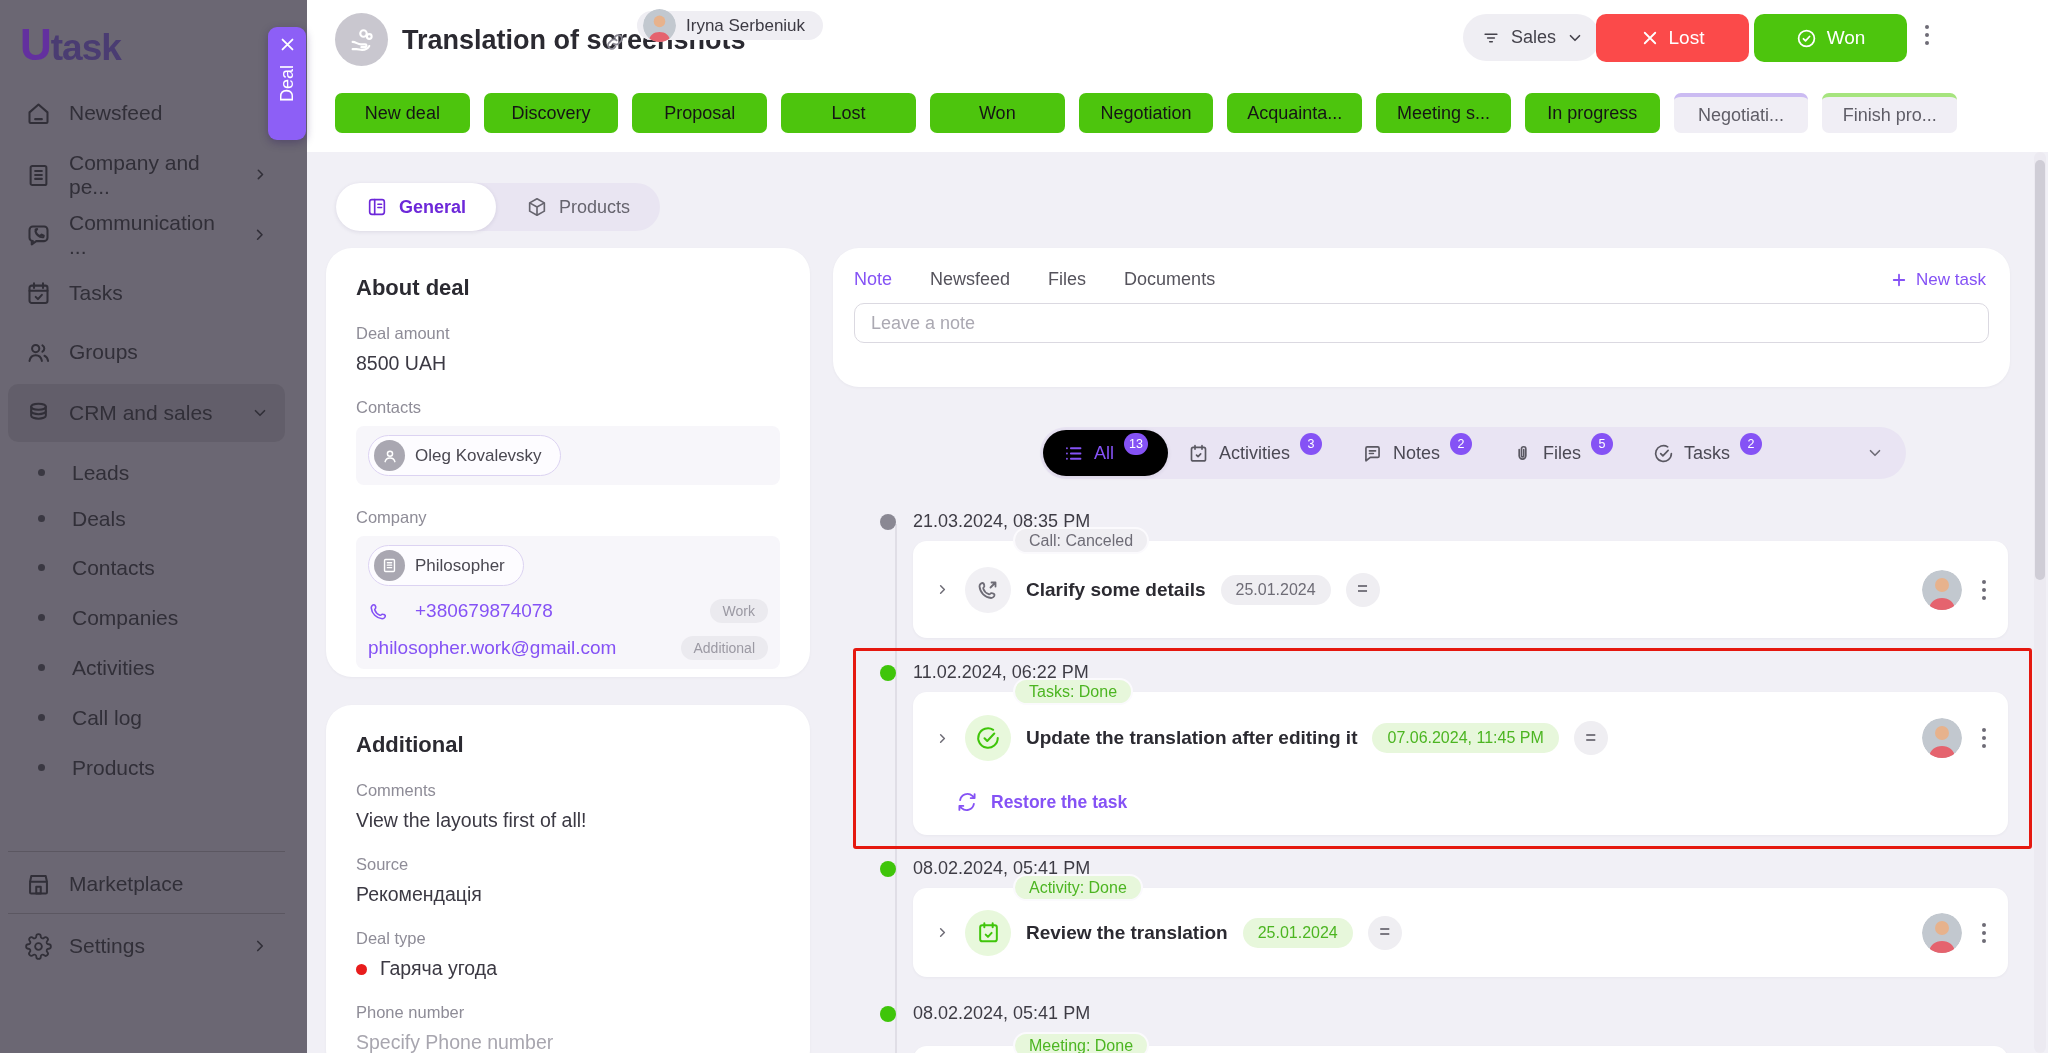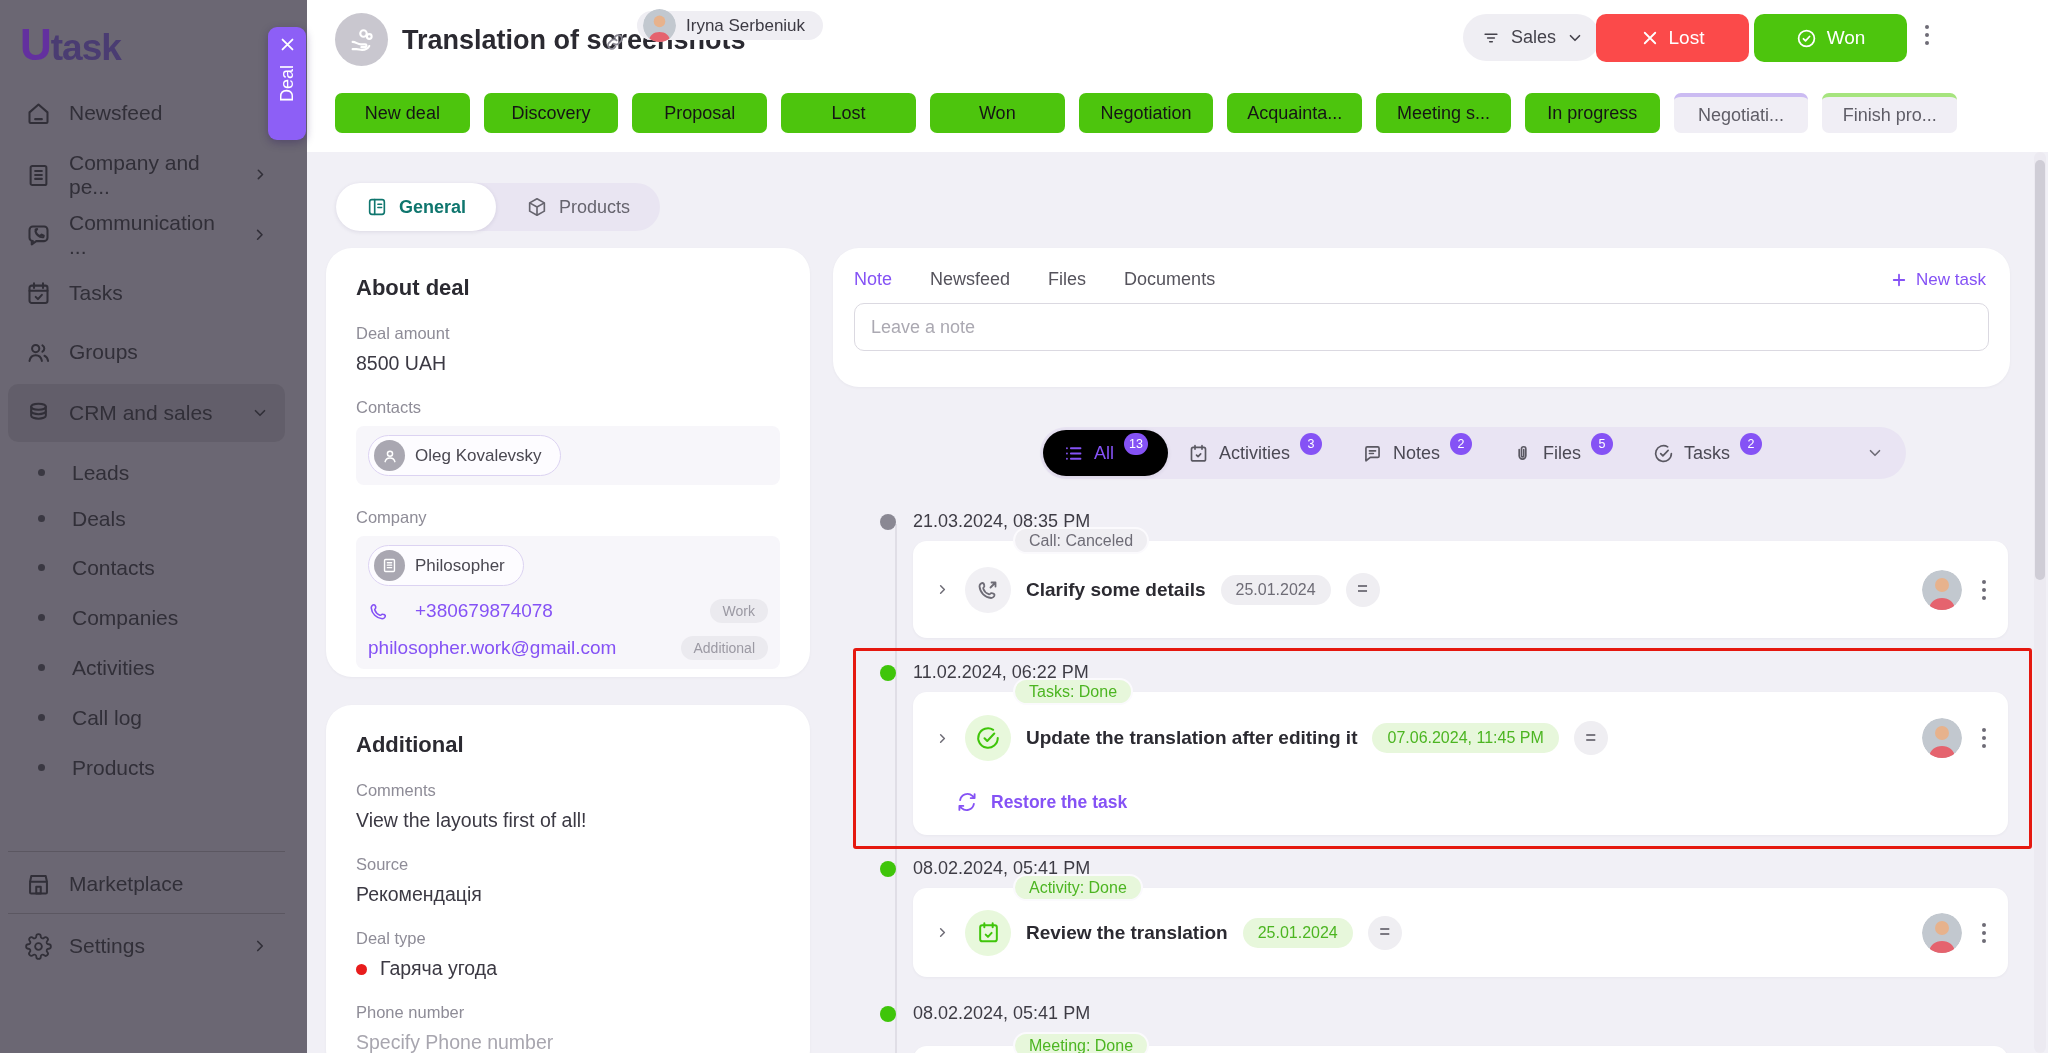--- a/index.html
+++ b/index.html
@@ -56,21 +56,21 @@
 
   .stages { position:absolute; left:28px; top:93px; width:1622px; display:flex; gap:14px; }
   .stage { flex:1; height:40px; border:none; border-radius:7px; background:#4DC50D; color:#151515;
     font-size:18px; font-family:inherit; font-weight:500; white-space:nowrap; overflow:hidden; cursor:pointer; }
   .stage.up { background:#F0EEF5; color:#5F5D67; border-top:4px solid #CBBBF2; }
   .stage.up.g { border-top-color:#A6E47E; }
 
   
   .view-tabs { position:absolute; left:29px; top:183px; height:48px; background:#E9E5F2; border-radius:24px; display:flex; }
   .vtab { display:flex; align-items:center; gap:11px; padding:0 30px; border-radius:24px; font-size:18px; color:#66646E; cursor:pointer; }
-  .vtab.active { background:#fff; color:#0f766e; font-weight:bold; box-shadow:0 1px 4px rgba(40,30,80,.10); }
+  .vtab.active { background:#fff; color:#6d28d9; font-weight:bold; box-shadow:0 1px 4px rgba(40,30,80,.10); }
   .vtab .ic { width:22px; height:22px; }
 
   
   .card { position:absolute; background:#fff; border-radius:26px; box-shadow:0 1px 3px rgba(30,25,60,.04); }
   .about-card { left:19px; top:248px; width:484px; height:429px; padding:27px 30px; overflow:hidden; }
   .extra-card { left:19px; top:705px; width:484px; height:370px; padding:27px 30px; overflow:hidden; }
   .card h3 { font-size:22px; color:#2B2A31; }
   .f-label { margin-top:23px; font-size:16.5px; color:#8E8C97; }
   .f-value { margin-top:9px; font-size:19.5px; color:#3B3943; }
   .f-box { margin-top:9px; background:#F7F6FA; border-radius:8px; padding:9px 12px; }
@@ -82,21 +82,21 @@
   .tag-pill { margin-left:auto; background:#EBEAEF; color:#9B99A3; font-size:14px; border-radius:12px; padding:4px 13px; }
   .dot-red { display:inline-block; width:11px; height:11px; border-radius:50%; background:#E81C1C; margin-right:13px; }
   .placeholder-text { color:#A8A6AF; }
 
   
   .composer { left:526px; top:248px; width:1177px; height:139px; }
   .composer-tabs { display:flex; align-items:center; gap:38px; padding:21px 24px 0 21px; font-size:18px; color:#55535C; }
   .ctab { cursor:pointer; }
   .ctab.active { color:#8552F5; }
   .new-task { margin-left:auto; display:flex; align-items:center; gap:8px; color:#8552F5; font-size:17px; cursor:pointer; }
-  .note-input { display:block; width:1135px; margin:13px 21px 0; height:48px; border:1px solid #DBD9E1; border-radius:10px;
+  .note-input { display:block; width:1135px; margin:13px 21px 0; height:40px; border:1px solid #DBD9E1; border-radius:10px;
     font-size:18px; font-family:inherit; padding:0 16px; color:#3B3943; background:#fff; }
   .note-input::placeholder { color:#ABA9B2; }
 
   
   .filters { position:absolute; left:733px; top:427px; width:866px; height:52px; background:#E9E4F3; border-radius:26px;
     display:flex; align-items:center; padding:0 22px 0 3px; }
   .fpill { display:flex; align-items:center; gap:10px; font-size:18px; color:#4B4954; padding:0 20px; height:46px; cursor:pointer; }
   .fpill .ic { width:21px; height:21px; color:#5A5862; }
   .fpill.active { background:#000000; border-radius:23px; color:#8552F5; box-shadow:0 1px 4px rgba(40,30,80,.10); }
   .fpill.active .ic { color:#8552F5; }

